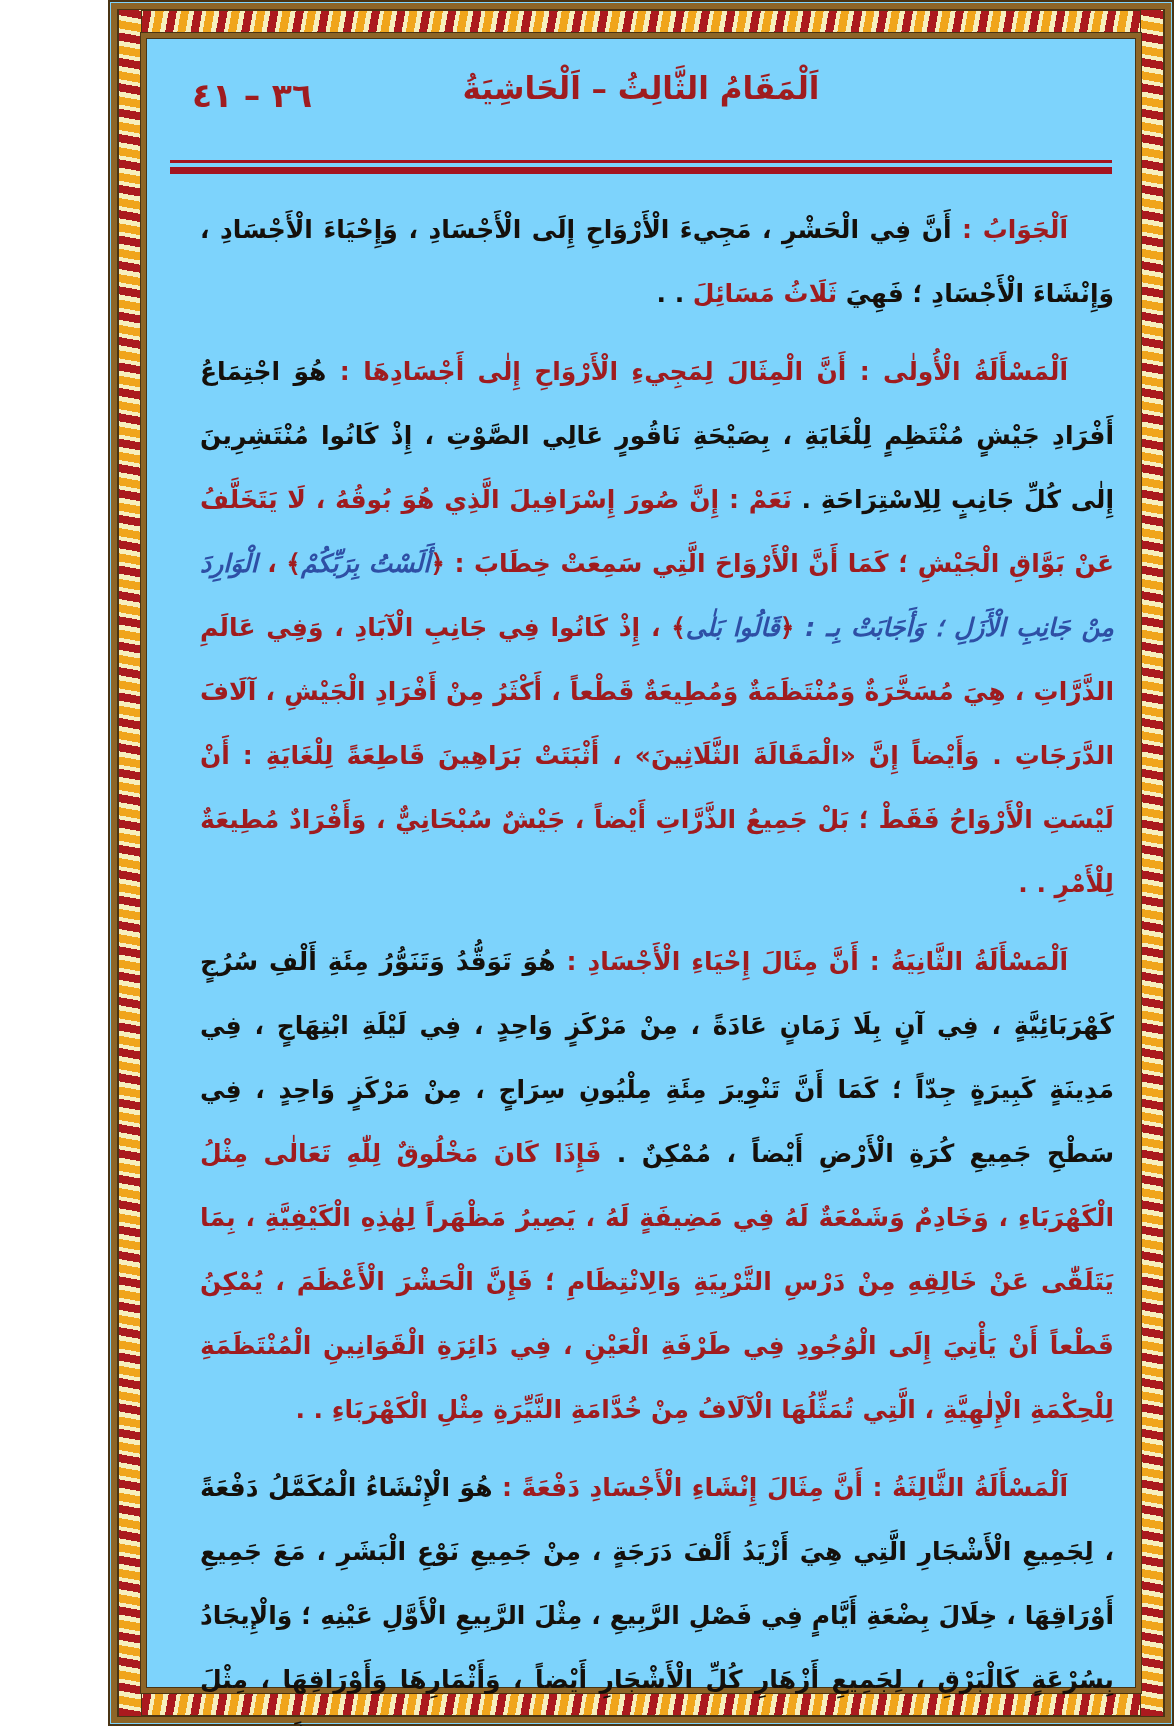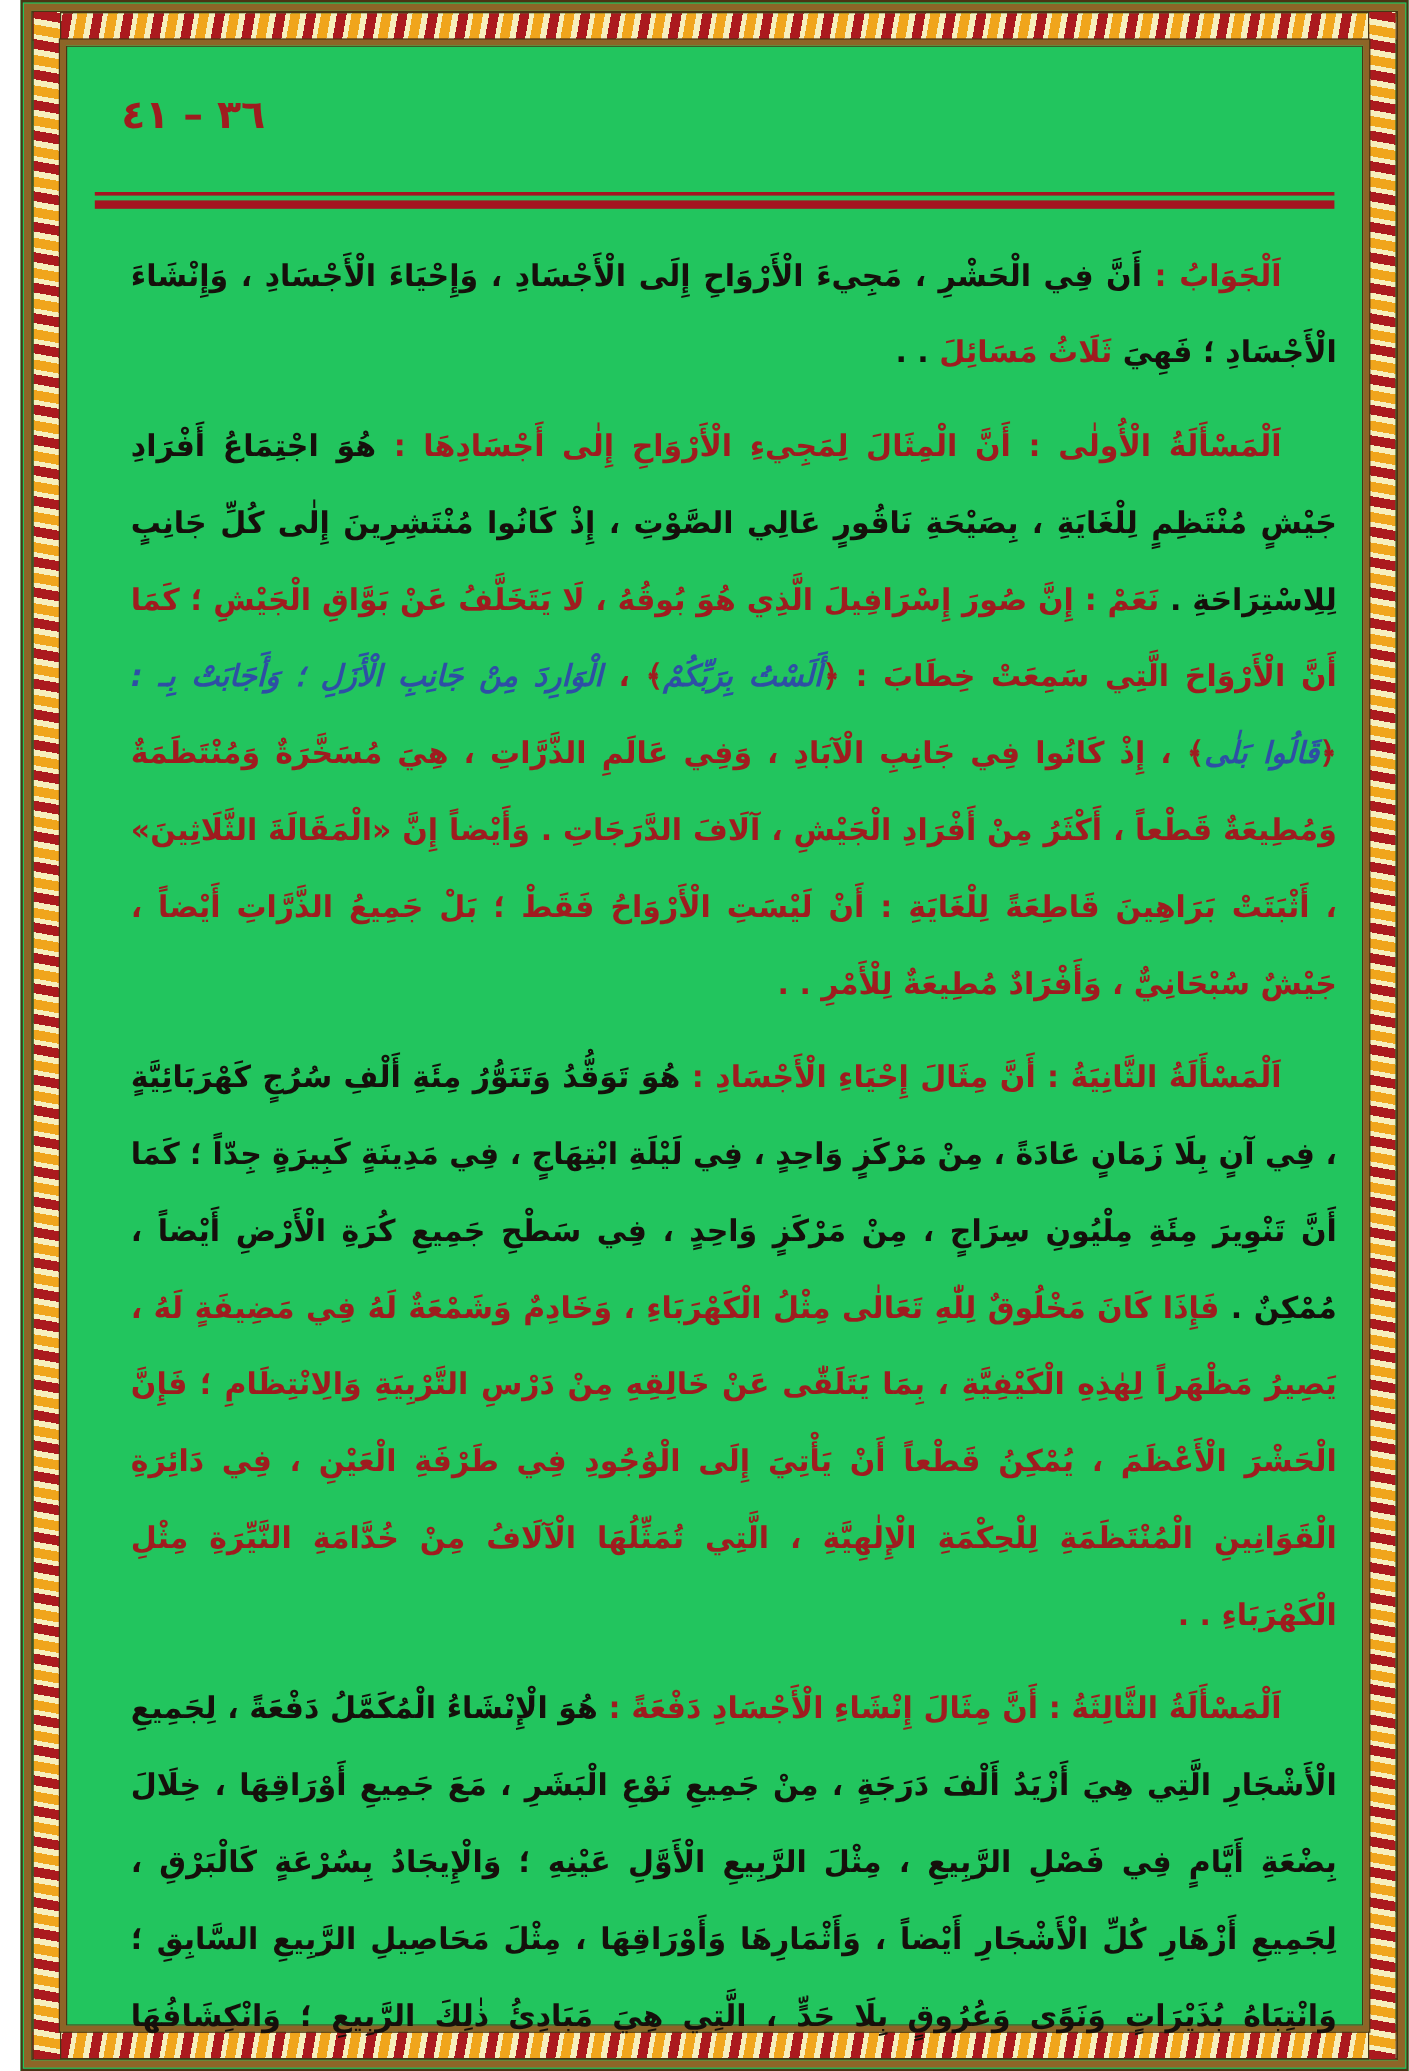--- a/index.html
+++ b/index.html
@@ -2,21 +2,21 @@
 <html lang="ar" dir="rtl" style="--heading-red: #9f1c1f; --body-ink: #15100b; --quran-blue: #2e4fa5; --rule-red: #a41420; --border-cream: #f7efbd; --border-red: #ab1a1e; --border-orange: #f0a51c; --border-brown: #8d6527; --border-dark: #4a3414;"><head>
 <meta charset="utf-8">
 <style>
   :root{
     --heading-red:#9f1c1f; --body-ink:#15100b; --quran-blue:#2e4fa5;
     --rule-red:#a41420; --border-cream:#f7efbd; --border-red:#ab1a1e;
     --border-orange:#f0a51c; --border-brown:#8d6527; --border-dark:#4a3414;
   }
   html,body{margin:0;padding:0;background:#ffffff;}
   .page{
-    position:relative; width:1157px; height:1726px; background:#22c55e;
+    position:relative; width:1066px; height:1726px; background:#7dd3fc;
     font-family:"DejaVu Sans", sans-serif; overflow:hidden;
   }
   
   .frame-edge{position:absolute; inset:0; border:2px solid var(--border-dark); pointer-events:none;}
   .frame-brown-outer{position:absolute; inset:3px; border:6px solid var(--border-brown); box-shadow:inset 0 0 0 1px var(--border-dark); pointer-events:none;}
   .strip{position:absolute; pointer-events:none;}
   .strip-top,.strip-bottom{left:10px; right:10px; height:22px;
     border-top:1px solid var(--border-dark); border-bottom:1px solid var(--border-dark);
     background:repeating-linear-gradient(100deg,
       var(--border-red) 0 8px, var(--border-cream) 8px 12px,
@@ -66,20 +66,21 @@
   <div class="strip strip-top"></div>
   <div class="strip strip-bottom"></div>
   <div class="strip strip-left"></div>
   <div class="strip strip-right"></div>
   <div class="frame-brown-inner"></div>
 
   <div class="content">
 
     <div class="header">
       <div class="page-range" dir="rtl">٣٦ – ٤١</div>
+      <div class="title">اَلْمَقَامُ الثَّالِثُ – اَلْحَاشِيَةُ</div>
     </div>
 
     <div class="double-rule">
       <div class="rule-thin"></div>
       <div class="rule-gap"></div>
       <div class="rule-thick"></div>
     </div>
 
     <div class="body-text">
         <p class="para"><span class="seg-red">اَلْجَوَابُ : </span><span class="seg-ink">أَنَّ فِي الْحَشْرِ ، مَجِيءَ الْأَرْوَاحِ إِلَى الْأَجْسَادِ ، وَإِحْيَاءَ الْأَجْسَادِ ، وَإِنْشَاءَ الْأَجْسَادِ ؛ فَهِيَ </span><span class="seg-red">ثَلَاثُ مَسَائِلَ</span><span class="seg-ink"> . .</span></p>

